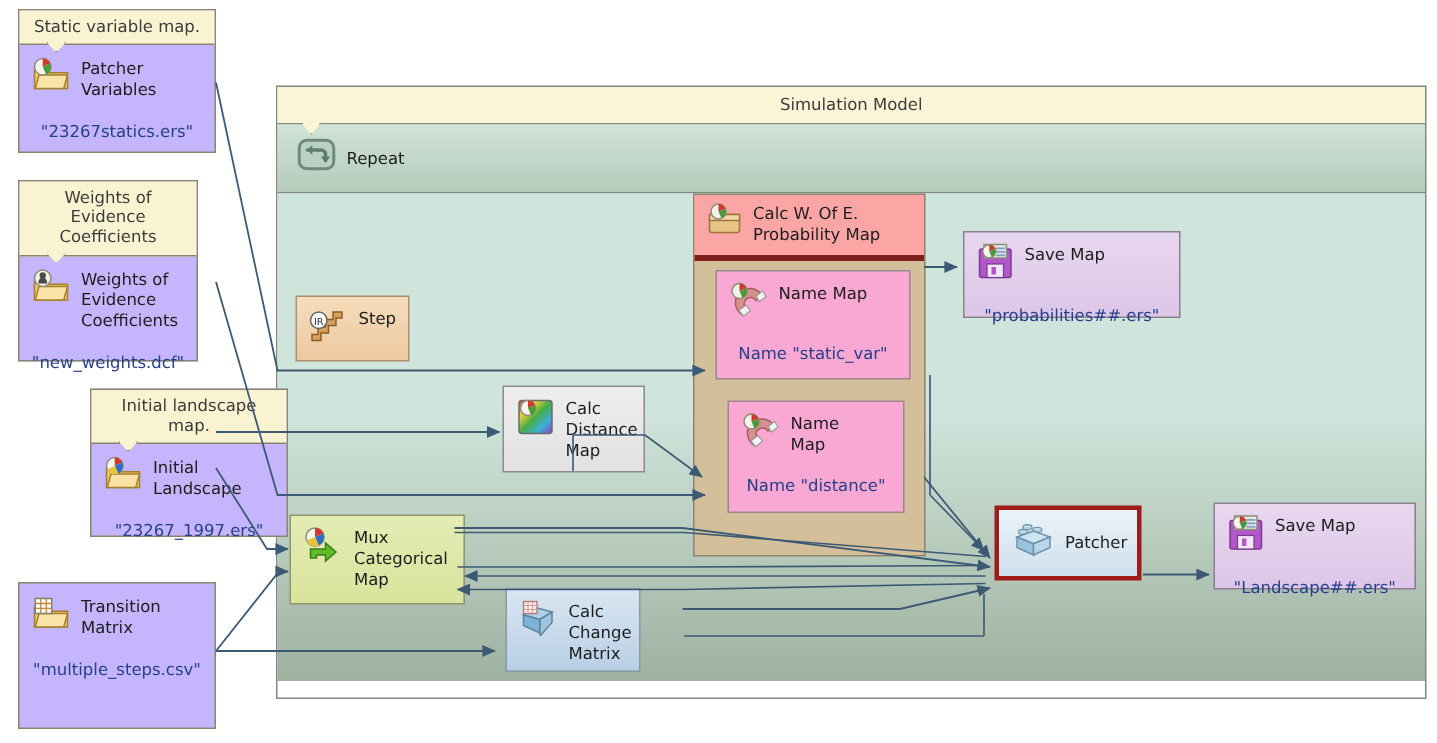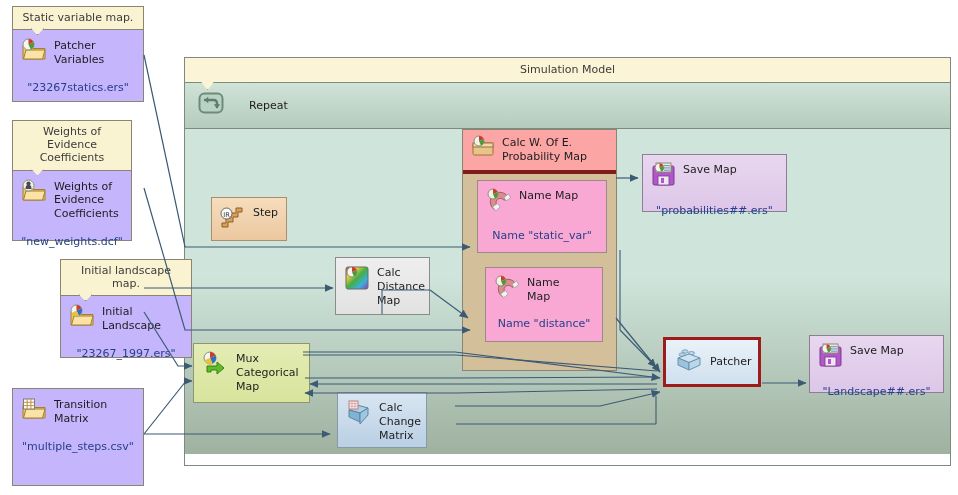--- a/index.html
+++ b/index.html
@@ -101,21 +101,21 @@
     position: absolute;
     left: 16px; top: -1px;
     width: 11px; height: 7px;
     background: #fcf4d6;
     border-left: 1px solid #7d8a7d;
     border-right: 1px solid #7d8a7d;
     border-bottom: 1px solid #7d8a7d;
     clip-path: polygon(0 0, 100% 0, 50% 100%);
   }
   .repeat-inner {
-    display: flex; align-items: center; gap: 25px;
+    display: flex; align-items: center; gap: 7px;
     padding: 8px 0 0 13px;
   }
   #sim-canvas {
     background: linear-gradient(to bottom, #cfe5db 0%, #cfe5db 45%, #9fb19f 100%);
     position: relative;
     height: 325px;
   }
 
   
   .sub-panel {
@@ -170,21 +170,21 @@
             <path d="M19 17.5 l-3.2 -4.2 h6.4 z" fill="#5d7d6e"></path>
             <path d="M7 9 l3.2 -3.4 v6.8 z" fill="#5d7d6e" transform="translate(0,0)"></path>
           </svg>
         </span>
         <span class="node-label">Repeat</span>
       </div>
     </div>
 
     <div id="sim-canvas">
 
-      <div class="node n-step abs" style="left:26px; top:68px; width:76px; height:44px;">
+      <div class="node n-step abs" style="left:12px; top:68px; width:76px; height:44px;">
         <div class="node-head">
           <span class="ico">
             <svg width="26" height="26" viewBox="0 0 26 26">
               <path d="M22 3 h-6 v5 h-5 v5 h-5 v5 h-4 v4 h6 v-5 h5 v-5 h5 v-5 h4 z" fill="#d9a15c" stroke="#8a5e28" stroke-width="1"></path>
               <circle cx="6.5" cy="8.5" r="5.5" fill="#fbfbfb" stroke="#666" stroke-width="1"></circle>
               <text x="6.5" y="11.5" font-size="6.5" text-anchor="middle" fill="#333" font-family="DejaVu Sans, sans-serif">IR</text>
             </svg>
           </span>
           <span class="node-label">Step</span>
         </div>

